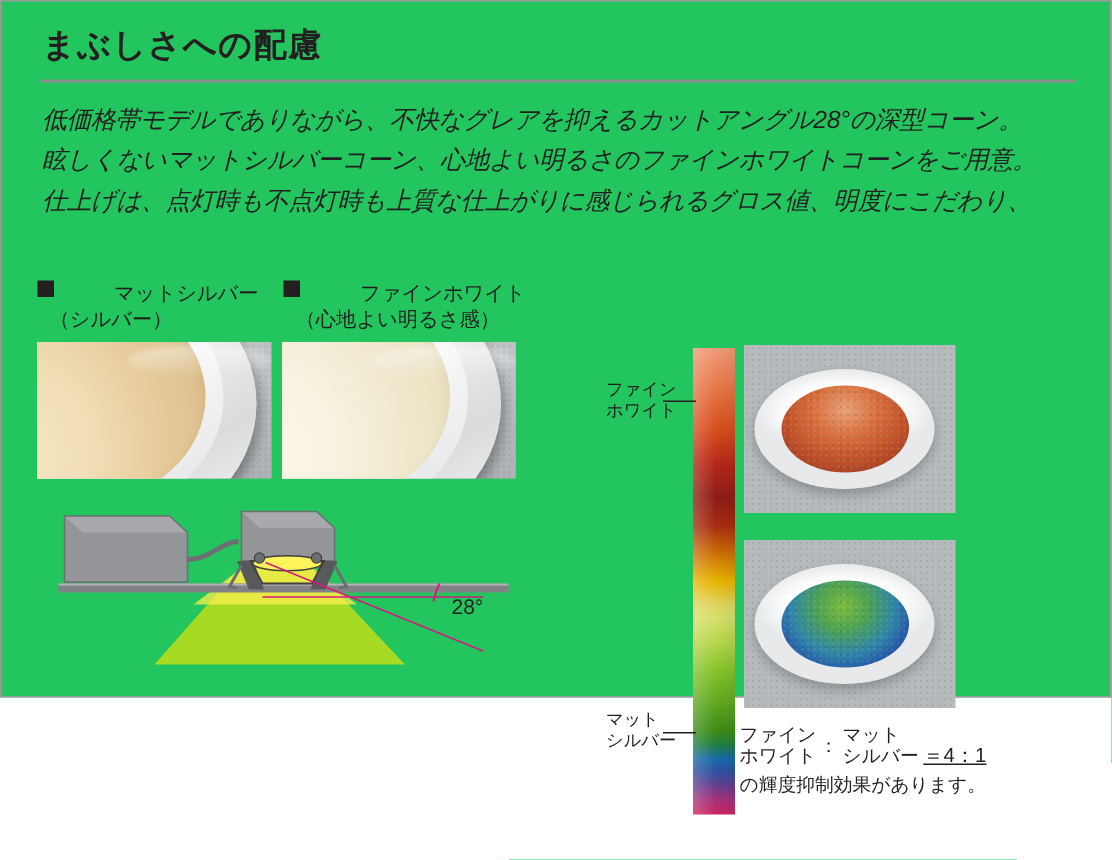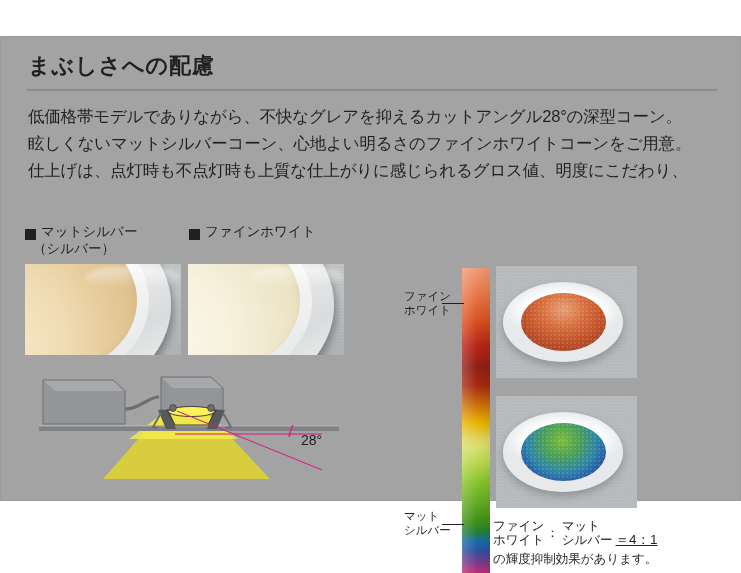--- a/index.html
+++ b/index.html
@@ -8,62 +8,62 @@
     width: 741px; height: 573px;
     background: #ffffff;
     font-family: "Liberation Sans", "DejaVu Sans", sans-serif;
     color: #231f20;
     overflow: hidden;
   }
   #page {
     position: absolute; left: 0; top: 0;
     width: 741px; height: 465px;
     border: 1px solid #9b9b9b;
-    background: #a3a3a3;
-    margin-top: 36px;
+    background: #22c55e;
   }
 
   
   #page-title {
     position: absolute; left: 27px; top: 14px;
     font-size: 22px; font-weight: bold;
     letter-spacing: 1px;
     color: #231f20;
     white-space: nowrap;
   }
   #title-rule {
     position: absolute; left: 26px; top: 52px;
     width: 690px; height: 2px;
     background: #8c8c8c;
   }
 
   
   #intro {
     position: absolute; left: 27px; top: 66px;
     width: 700px;
+    font-style: italic;
   }
   .intro-line {
     font-size: 16.5px;
     line-height: 27px;
     letter-spacing: -0.2px;
     white-space: nowrap;
     color: #231f20;
   }
 
   
   .cap {
     position: absolute;
     font-size: 13.5px;
     line-height: 17px;
     color: #231f20;
     white-space: nowrap;
   }
   #cap-left  { left: 24px;  top: 186px; }
   #cap-right { left: 188px; top: 186px; }
-  .cap-row1 { display: flex; align-items: flex-end; }
+  .cap-row1 { display: flex; align-items: flex-start; gap: 35px; }
   .sq {
     display: inline-block;
     width: 11px; height: 11px;
     background: #231f20;
     margin-right: 5px;
   }
   .cap-row2 { padding-left: 8px; }
 
   
   .photo {
@@ -289,20 +289,21 @@
       <span>マットシルバー</span>
     </div>
     <div class="cap-row2">（シルバー）</div>
   </div>
 
   <div class="cap" id="cap-right">
     <div class="cap-row1">
       <span class="sq"></span>
       <span>ファインホワイト</span>
     </div>
+    <div class="cap-row2">（心地よい明るさ感）</div>
   </div>
 
   <div class="photo" id="photo-matt-silver">
     <div class="ceiling"></div>
     <div class="grain"></div>
     <div class="trim">
       <div class="trim-inner"></div>
       <div class="cone"></div>
 
     </div>

